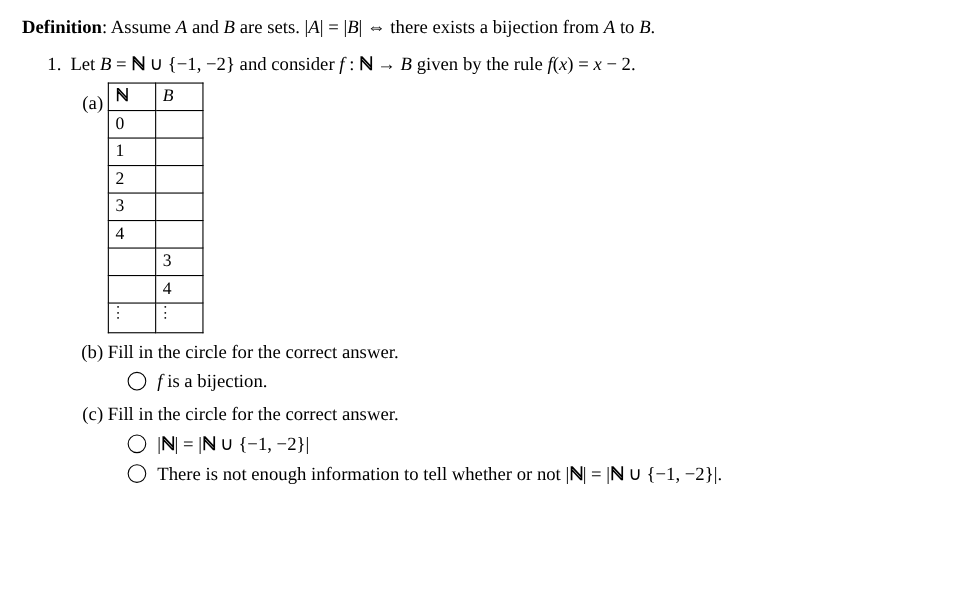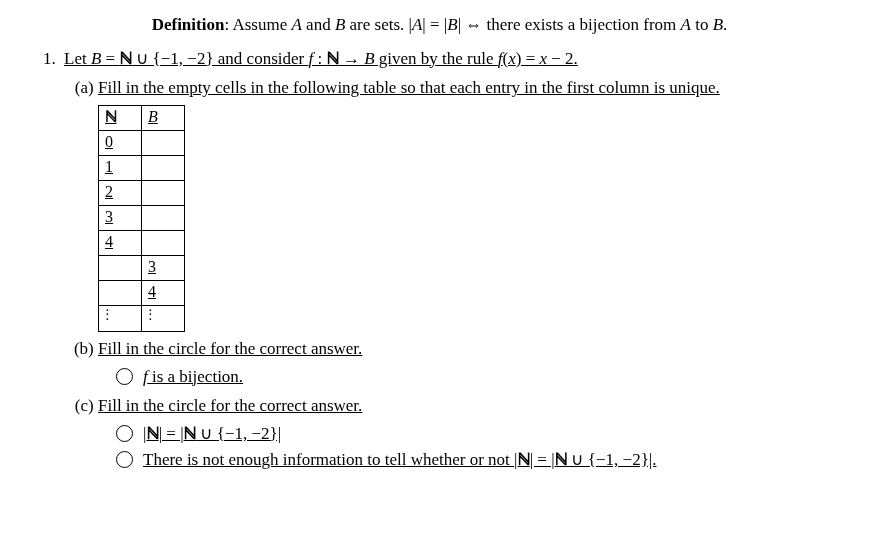--- a/index.html
+++ b/index.html
@@ -7,33 +7,31 @@
       font-size: 17px;
       margin: 0;
       padding: 12px 20px;
       width: 879px;
       box-sizing: border-box;
       color: #000;
       line-height: 1.5;
     }
     .definition {
       margin-bottom: 8px;
-      text-align: center;
     }
     .definition .label {
       font-weight: bold;
     }
     ol.main {
       list-style: decimal;
       padding-left: 40px;
       margin: 6px 0 0 0;
     }
     ol.main > li {
       padding-left: 4px;
-      text-decoration: underline;
     }
     ol.sub {
       list-style: lower-alpha;
       padding-left: 34px;
       margin: 4px 0 0 0;
     }
     ol.sub > li {
       padding-left: 0;
       margin-bottom: 4px;
     }
@@ -93,21 +91,20 @@
 <div class="definition">
   <span class="label">Definition</span><span>: Assume </span><span class="italic">A</span><span> and </span><span class="italic">B</span><span> are sets. |</span><span class="italic">A</span><span>| = |</span><span class="italic">B</span><span>| ⇔ there exists a bijection from </span><span class="italic">A</span><span> to </span><span class="italic">B</span><span>.</span>
 </div>
 
 <ol class="main">
   <li>
     <span>Let <span class="italic">B</span> = <span class="nn">ℕ</span> ∪ {−1, −2} and consider <span class="italic">f</span> : <span class="nn">ℕ</span> → <span class="italic">B</span> given by the rule <span class="italic">f</span>(<span class="italic">x</span>) = <span class="italic">x</span> − 2.</span>
 
     <ol class="sub">
       <li class="sub-marker">
-        <span>Fill in the empty cells in the following table so that each entry in the first column is unique.</span>
         <table class="fn">
           <tbody>
               <tr>
             <th><span class="nn">ℕ</span></th>
             <th><span class="italic">B</span></th>
           </tr>
           <tr>
                 <td>0</td>
                 <td></td>
               </tr>

